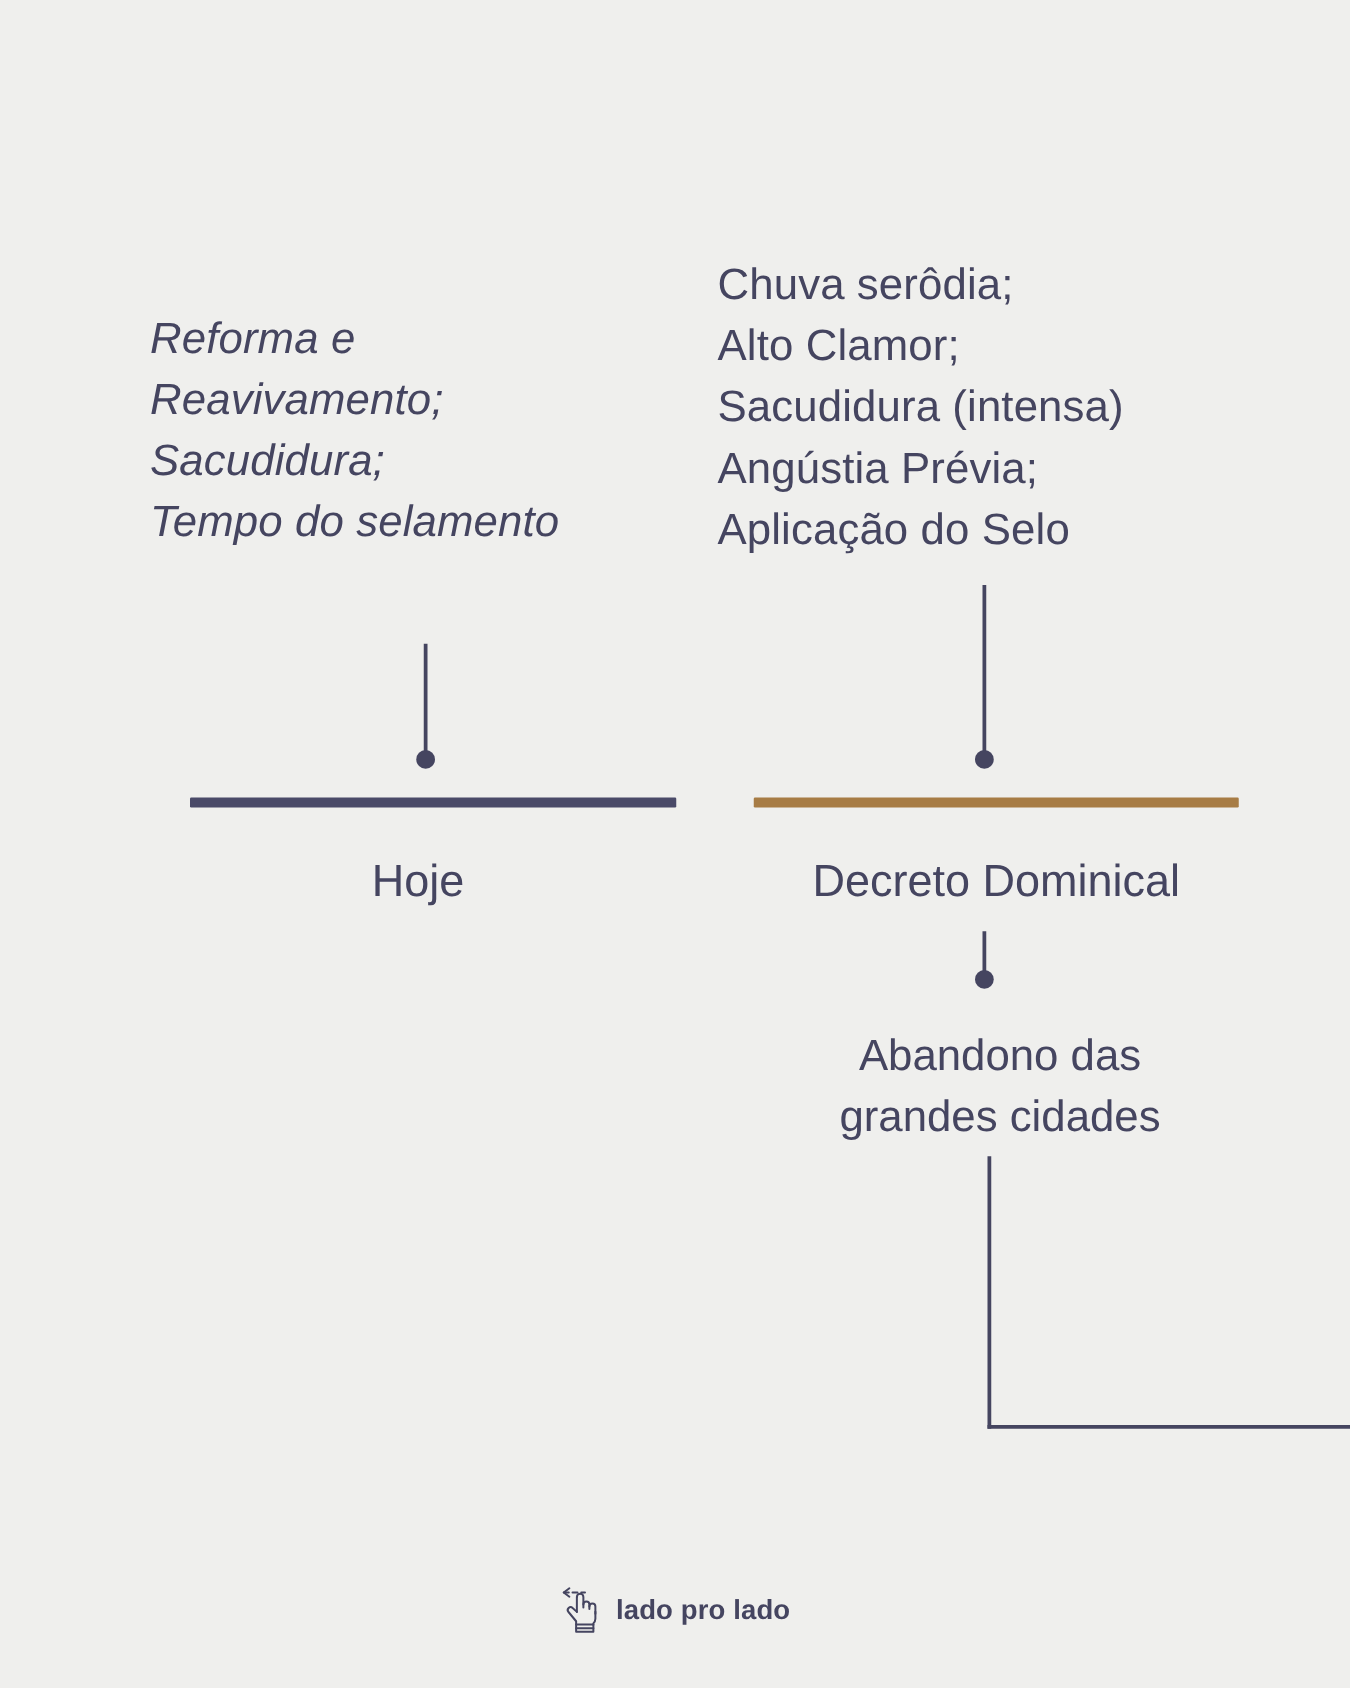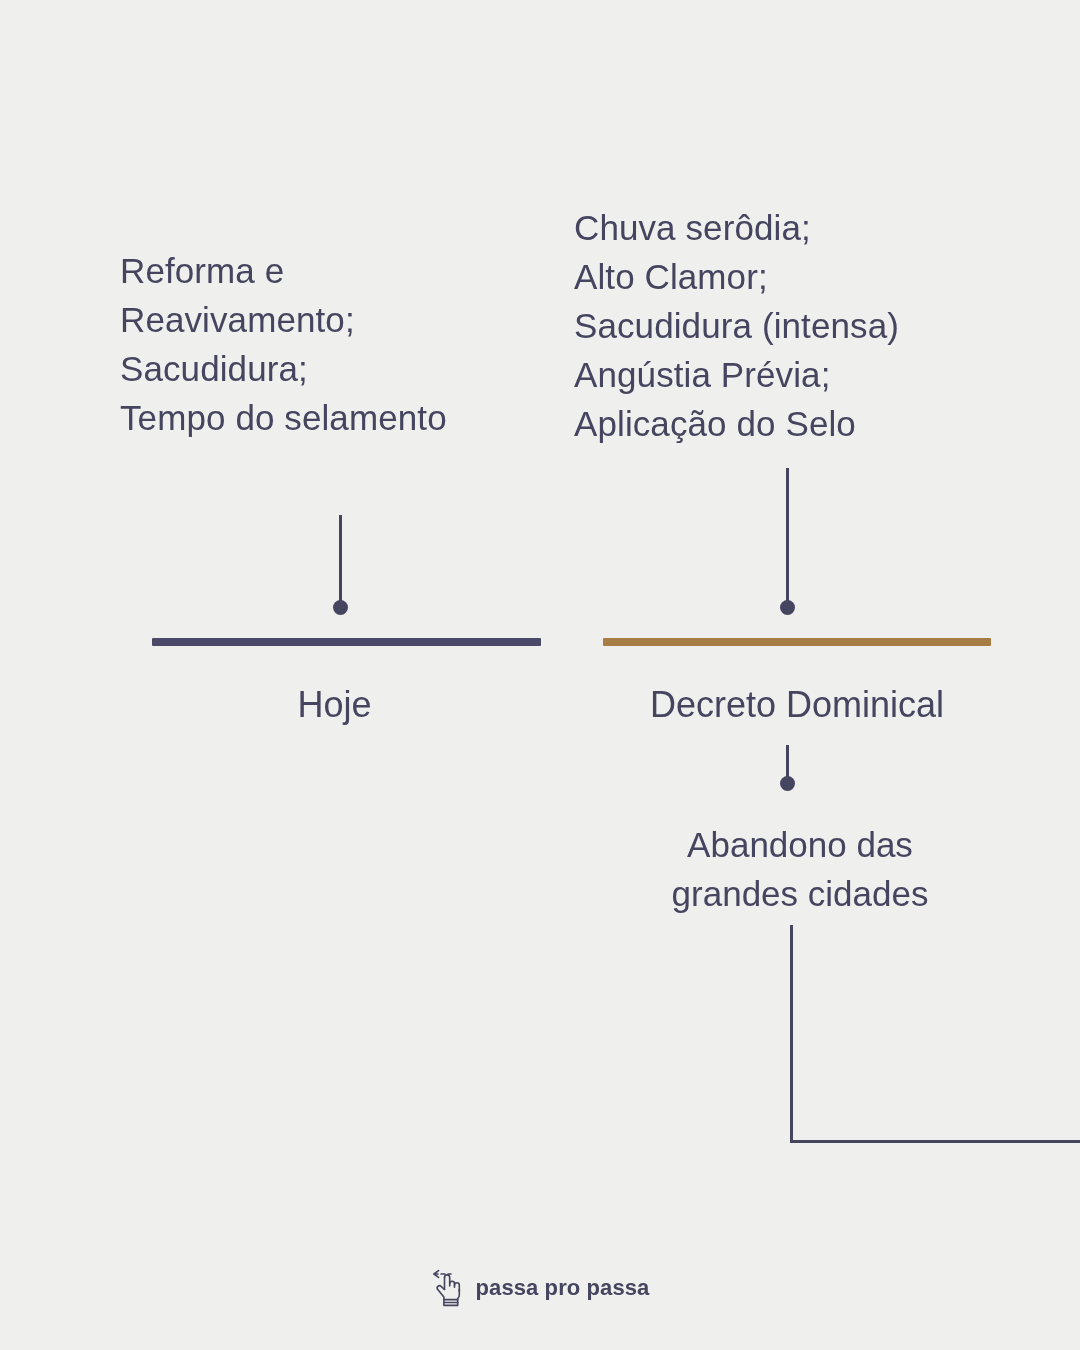--- a/index.html
+++ b/index.html
@@ -35,20 +35,21 @@
     white-space: nowrap;
   }
   .event-list .line {
     display: block;
   }
 
   #left-events {
     left: 120px;
     top: 246px;
     width: 452px;
+    font-style: italic;
   }
   #right-events {
     left: 574px;
     top: 203px;
     width: 452px;
   }
 
   
   .milestone-bar {
     position: absolute;
@@ -250,16 +251,16 @@
         <path d="M18.7 15.6 a2.4 2.4 0 0 1 4.8 0 v3.6"></path>
         <path d="M23.5 17.2 a2.4 2.4 0 0 1 4.8 0 v5.8"></path>
 
         <path d="M13.5 21.5 l-3.4 -3.1 a2.3 2.3 0 0 0 -3.3 3.2 l6.1 7.4 v2.6"></path>
         <path d="M28.3 21.4 v5.6 a5.2 5.2 0 0 1 -1.6 3.7 v1.1"></path>
 
         <path d="M12.9 31.6 H26.7 v5.8 H12.9 Z"></path>
         <path d="M12.9 34.5 H26.7"></path>
       </svg>
     </span>
-    <span id="swipe-label">passa pro passa</span>
+    <span id="swipe-label">lado pro lado</span>
   </div>
 
 </div>
 
 </body></html>

